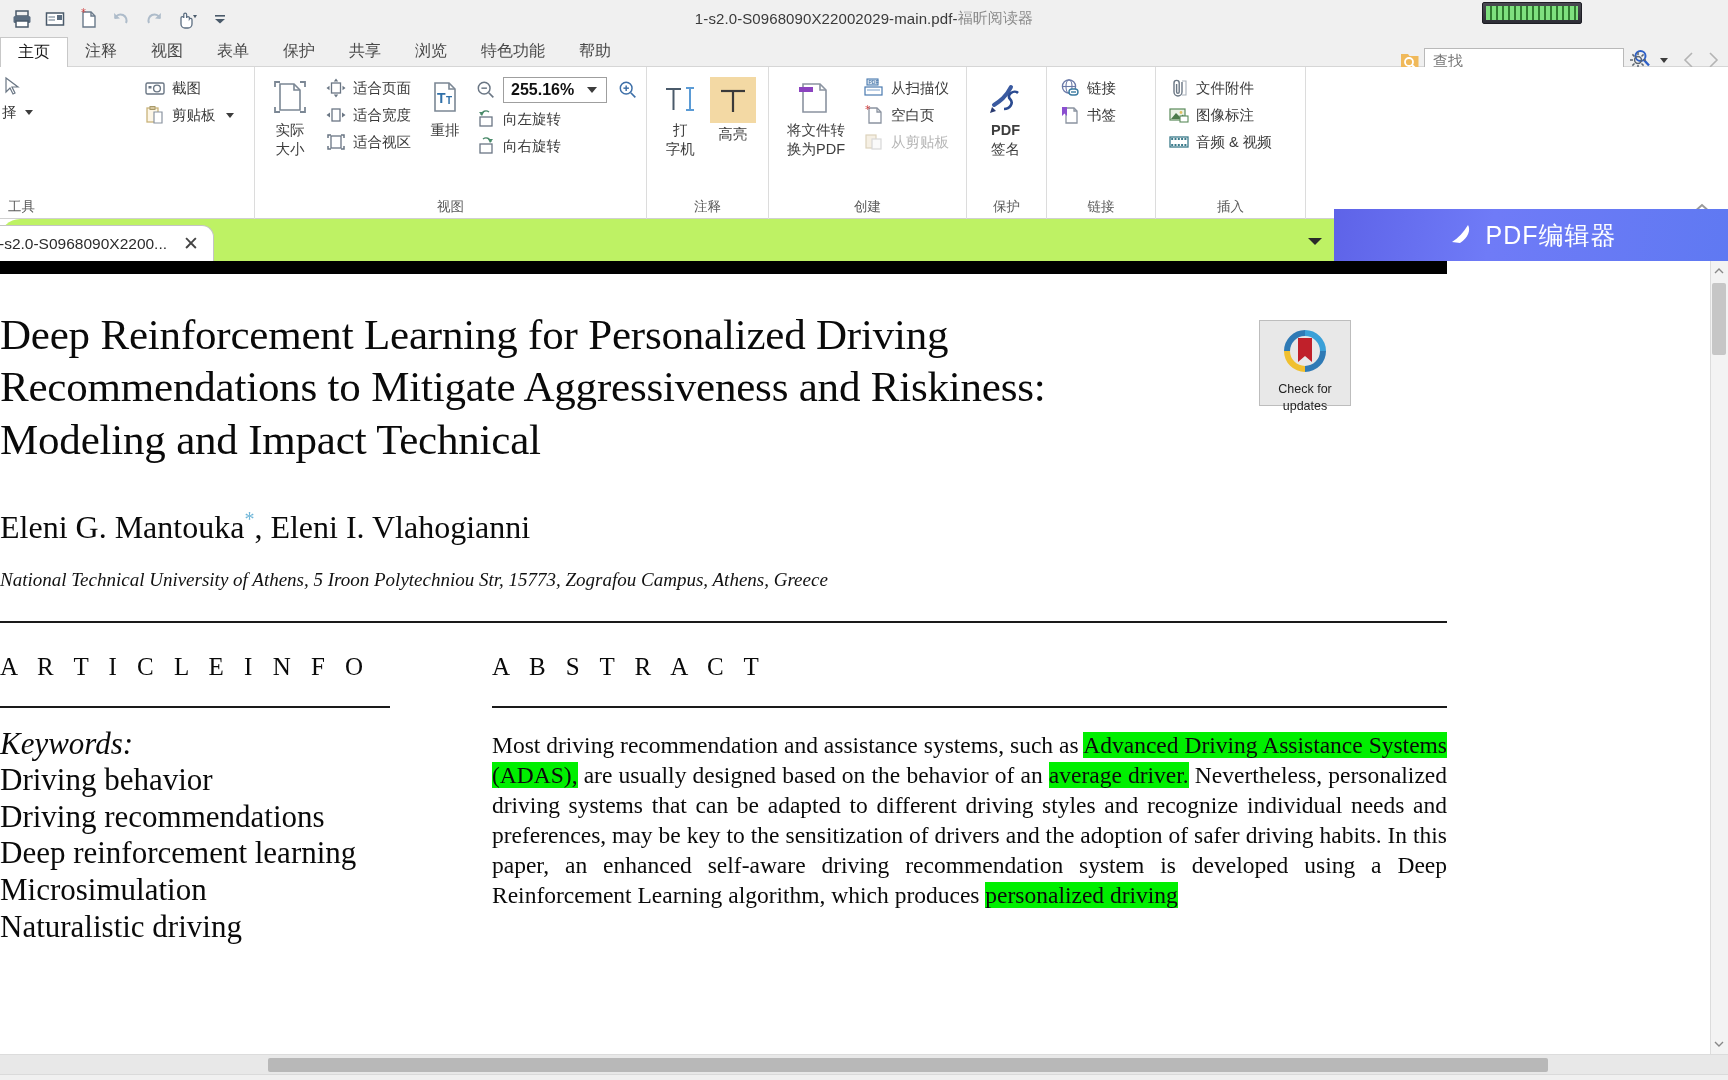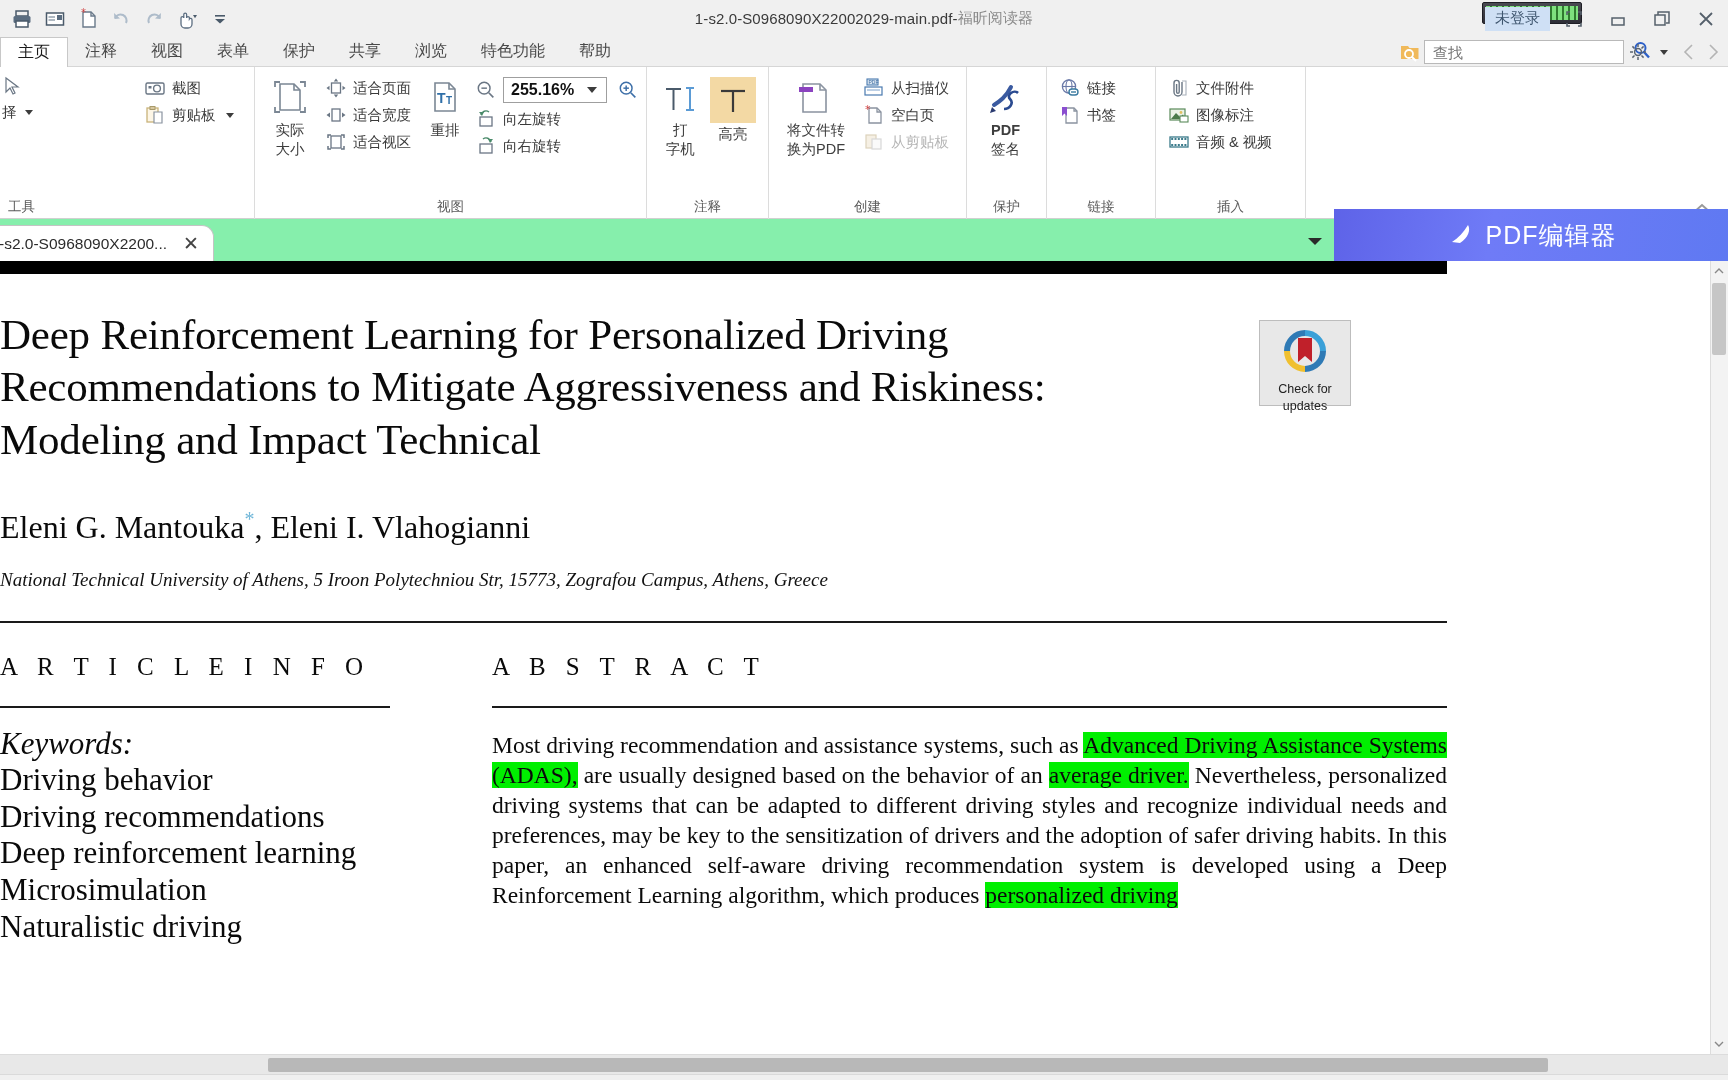--- a/index.html
+++ b/index.html
@@ -50,21 +50,21 @@
   }
   .mtab{
     padding:8px 17px; display:flex; align-items:center; font-size:16px; color:#4a4a4a;
     cursor:pointer;
   }
   .mtab.active{
     background:#ffffff; color:#1a1a1a;
     border-left:1px solid #c8c8c8; border-right:1px solid #c8c8c8; border-top:1px solid #c8c8c8;
     margin-bottom:-1px;
   }
-  .menu-right{ position:absolute; right:4px; top:0; height:30px; display:flex; align-items:center; gap:2px; }
+  .menu-right{ position:absolute; right:4px; top:8px; height:30px; display:flex; align-items:center; gap:2px; }
   .findbox{
     width:200px; height:24px; border:1px solid #b9b9b9; background:#fff;
     display:flex; align-items:center; padding:0 4px 0 8px;
   }
   .findbox input{
     border:none; outline:none; flex:1; font-size:15px; color:#8c8c8c;
     font-family:"Liberation Sans",sans-serif; background:transparent;
   }
   .mini-ic{ width:24px;height:24px;display:flex;align-items:center;justify-content:center;color:#5a6470;cursor:pointer;}
   .nav-arrow{ width:22px;height:26px;display:flex;align-items:center;justify-content:center;color:#b4b4b4;cursor:pointer;}
@@ -98,21 +98,21 @@
     width:104px; height:26px; border:1px solid #9f9f9f; background:#fff; display:flex;
     align-items:center; padding:0 9px 0 7px; font-size:16px; font-weight:bold; color:#111;
   }
   .zoomfield .cv{ flex:1; }
   .caret{ width:0;height:0;border-left:5px solid transparent;border-right:5px solid transparent;border-top:6px solid #3c3c3c; }
   .caret.sm{ border-left-width:4px;border-right-width:4px;border-top-width:5px; }
   .hl-on{ background:#f3d9a4; }
 
   
   .tabstrip{
-    height:42px; background:#86efac; display:flex; align-items:flex-end; position:relative;
+    height:42px; background:#bef264; display:flex; align-items:flex-end; position:relative;border-radius:20px;
   }
   .doctab{
     height:36px; background:#fff; border:1px solid #c4c4c4; border-bottom:none;
     border-radius:3px 12px 0 0; display:flex; align-items:center; gap:16px;
     padding:0 14px 0 4px; margin-left:-6px; font-size:15.5px; color:#2c2c2c; cursor:pointer;
   }
   .tabclose{ font-size:19px; color:#444; line-height:1; cursor:pointer; }
   .tab-caret{ position:absolute; right:404px; bottom:10px; cursor:pointer; }
   .pdfedit{
     position:absolute; right:0; bottom:0; width:394px; height:52px;
@@ -239,44 +239,20 @@
   <div class="win-title">
     <span>1-s2.0-S0968090X22002029-main.pdf</span>
     <span> - </span>
     <span class="app">福昕阅读器</span>
   </div>
 
   <div class="adbanner">
       <div class="adbar"></div>
     </div>
 
-  <div class="tr-zone">
-    <div class="login-pill">未登录</div>
-    <div class="wbtn">
-      <svg width="20" height="20" viewBox="0 0 20 20">
-          <path d="M3 6 V3 H6 M14 3 H17 V6 M17 14 V17 H14 M6 17 H3 V14" fill="none" stroke="#55606b" stroke-width="1.6"></path>
-        </svg>
-    </div>
-    <div class="wbtn">
-      <svg width="20" height="20" viewBox="0 0 20 20">
-          <rect x="4" y="9" width="12" height="7" fill="none" stroke="#55606b" stroke-width="1.5"></rect>
-        </svg>
-    </div>
-    <div class="wbtn">
-      <svg width="20" height="20" viewBox="0 0 20 20">
-          <rect x="3" y="6" width="10" height="10" fill="none" stroke="#55606b" stroke-width="1.5"></rect>
-          <path d="M6 6 V3 H17 V14 H14" fill="none" stroke="#55606b" stroke-width="1.5"></path>
-        </svg>
-    </div>
-    <div class="wbtn">
-      <svg width="20" height="20" viewBox="0 0 20 20">
-          <path d="M4 4 L16 16 M16 4 L4 16" stroke="#55606b" stroke-width="1.8"></path>
-        </svg>
-    </div>
-  </div>
 </div>
 
 <div class="menubar">
   <div class="mtab active">主页</div>
   <div class="mtab">注释</div>
   <div class="mtab">视图</div>
   <div class="mtab">表单</div>
   <div class="mtab">保护</div>
   <div class="mtab">共享</div>
   <div class="mtab">浏览</div>

